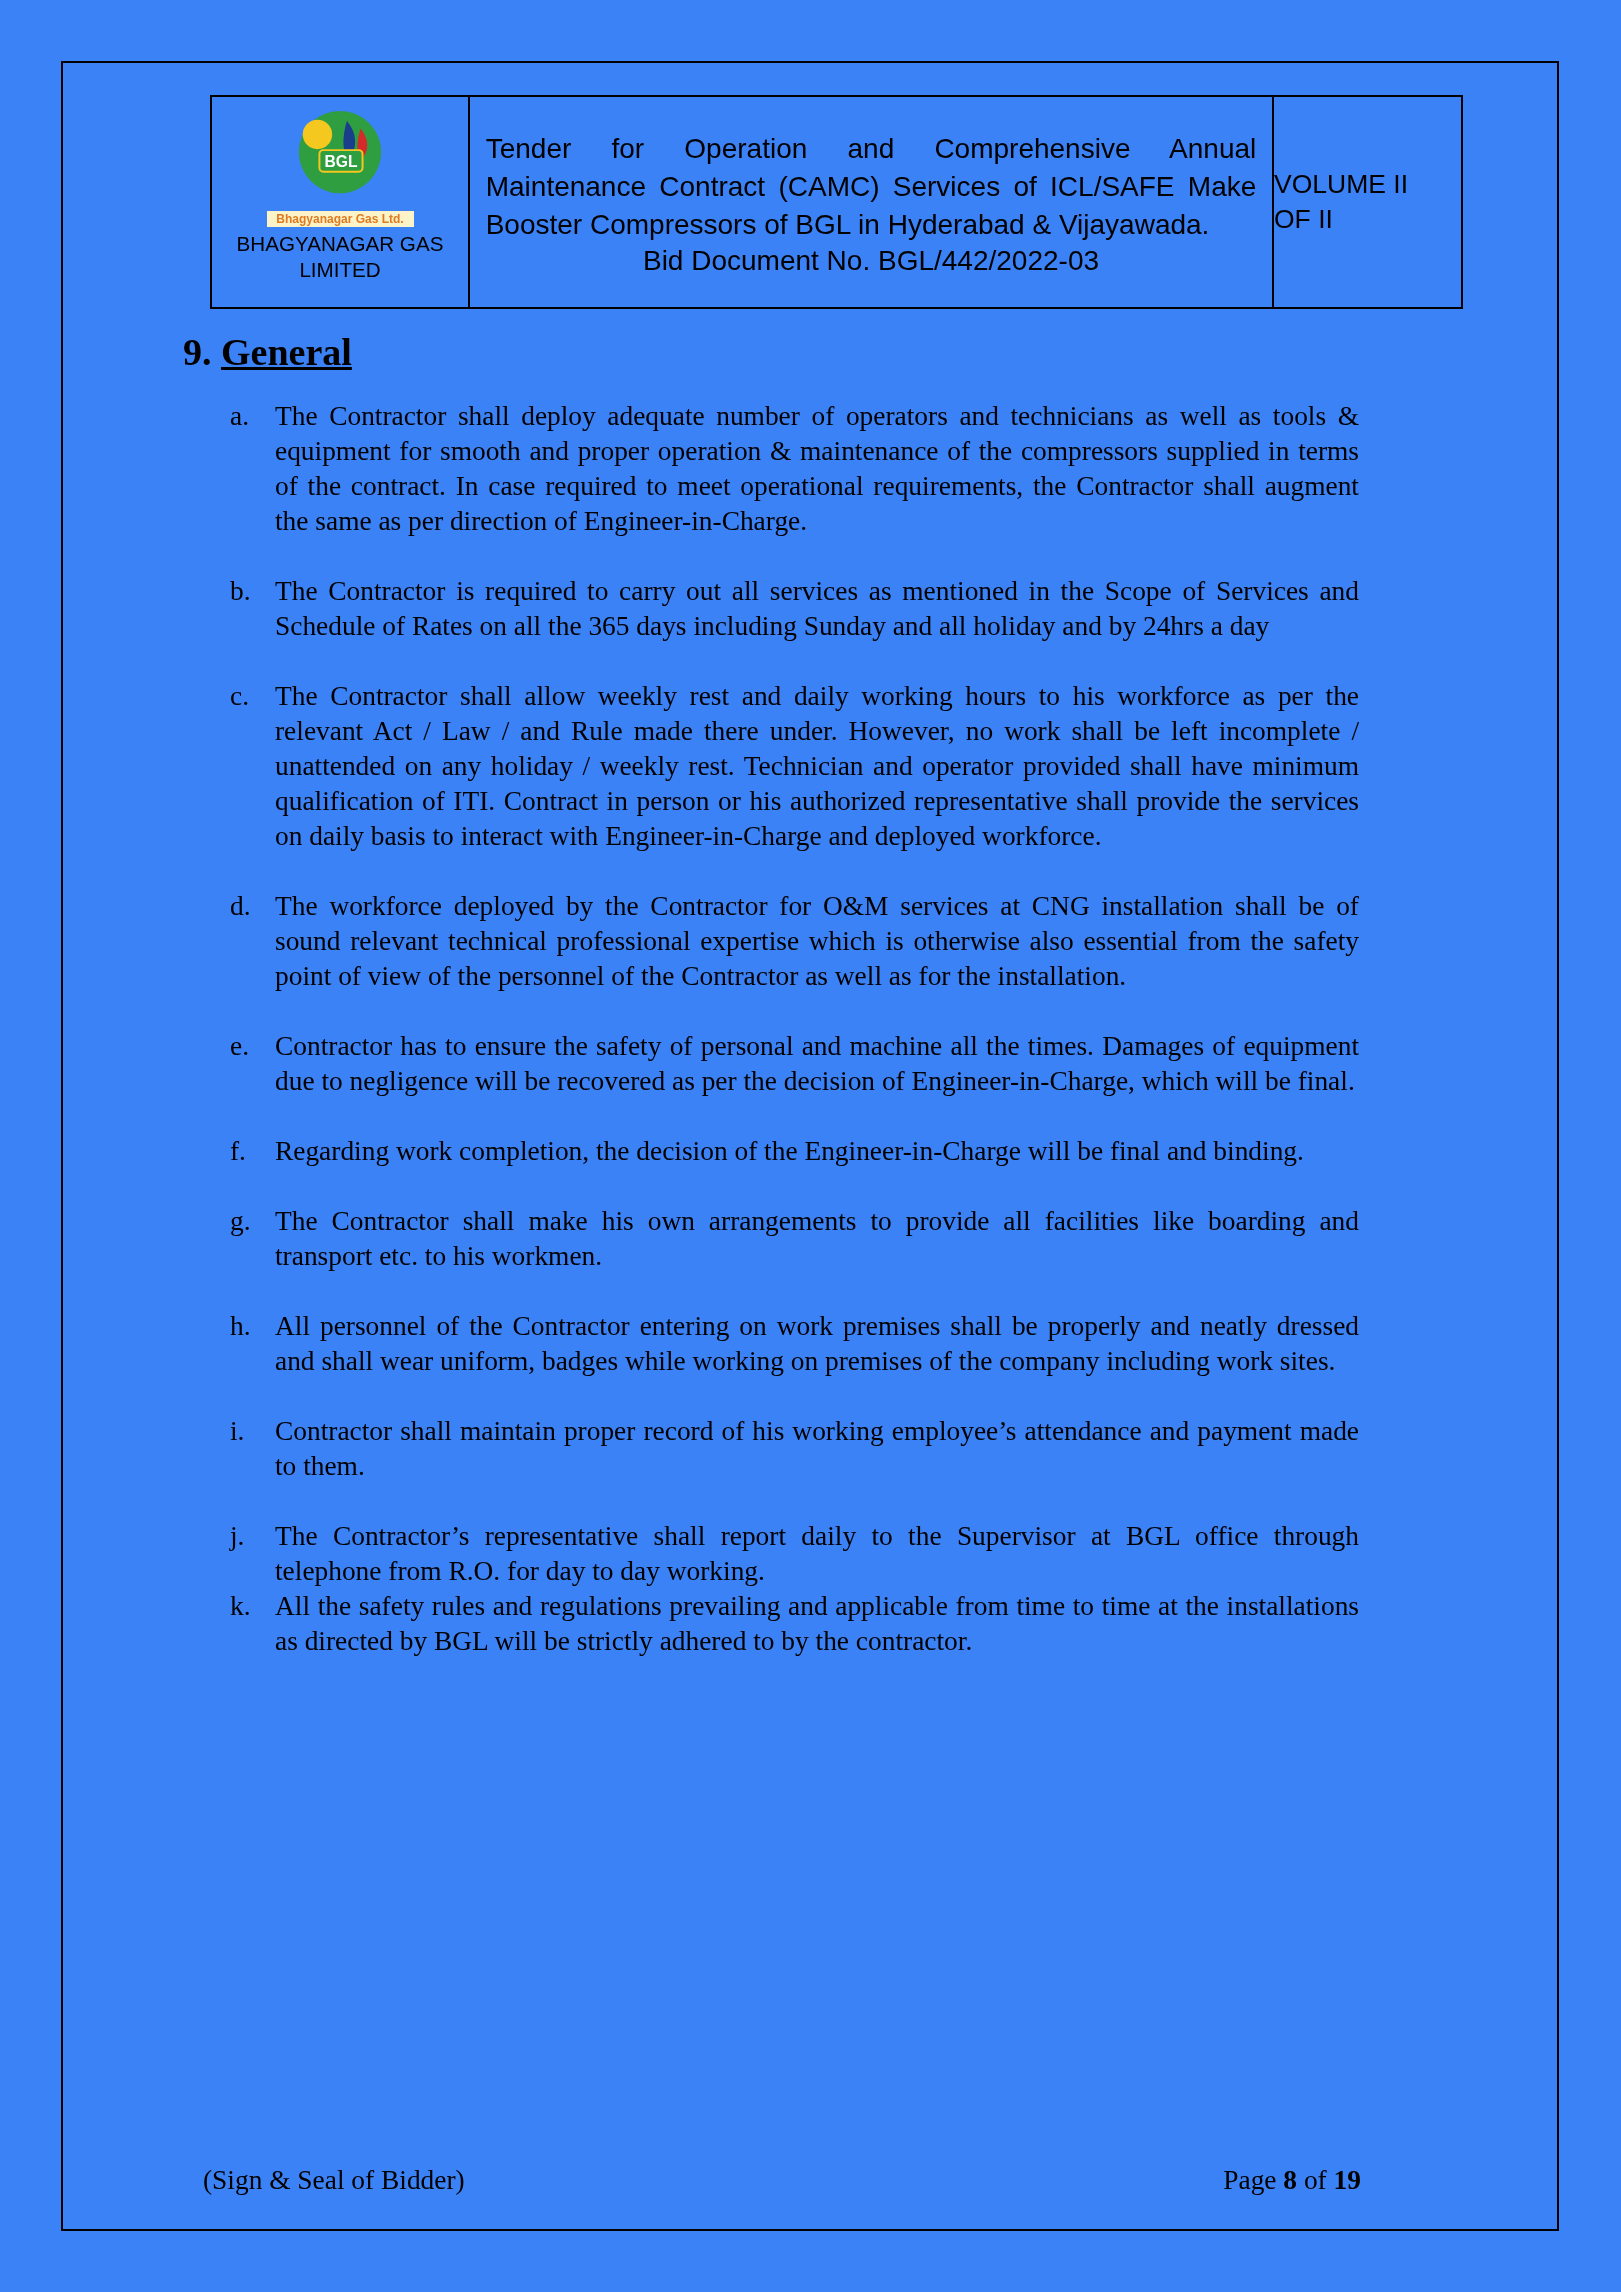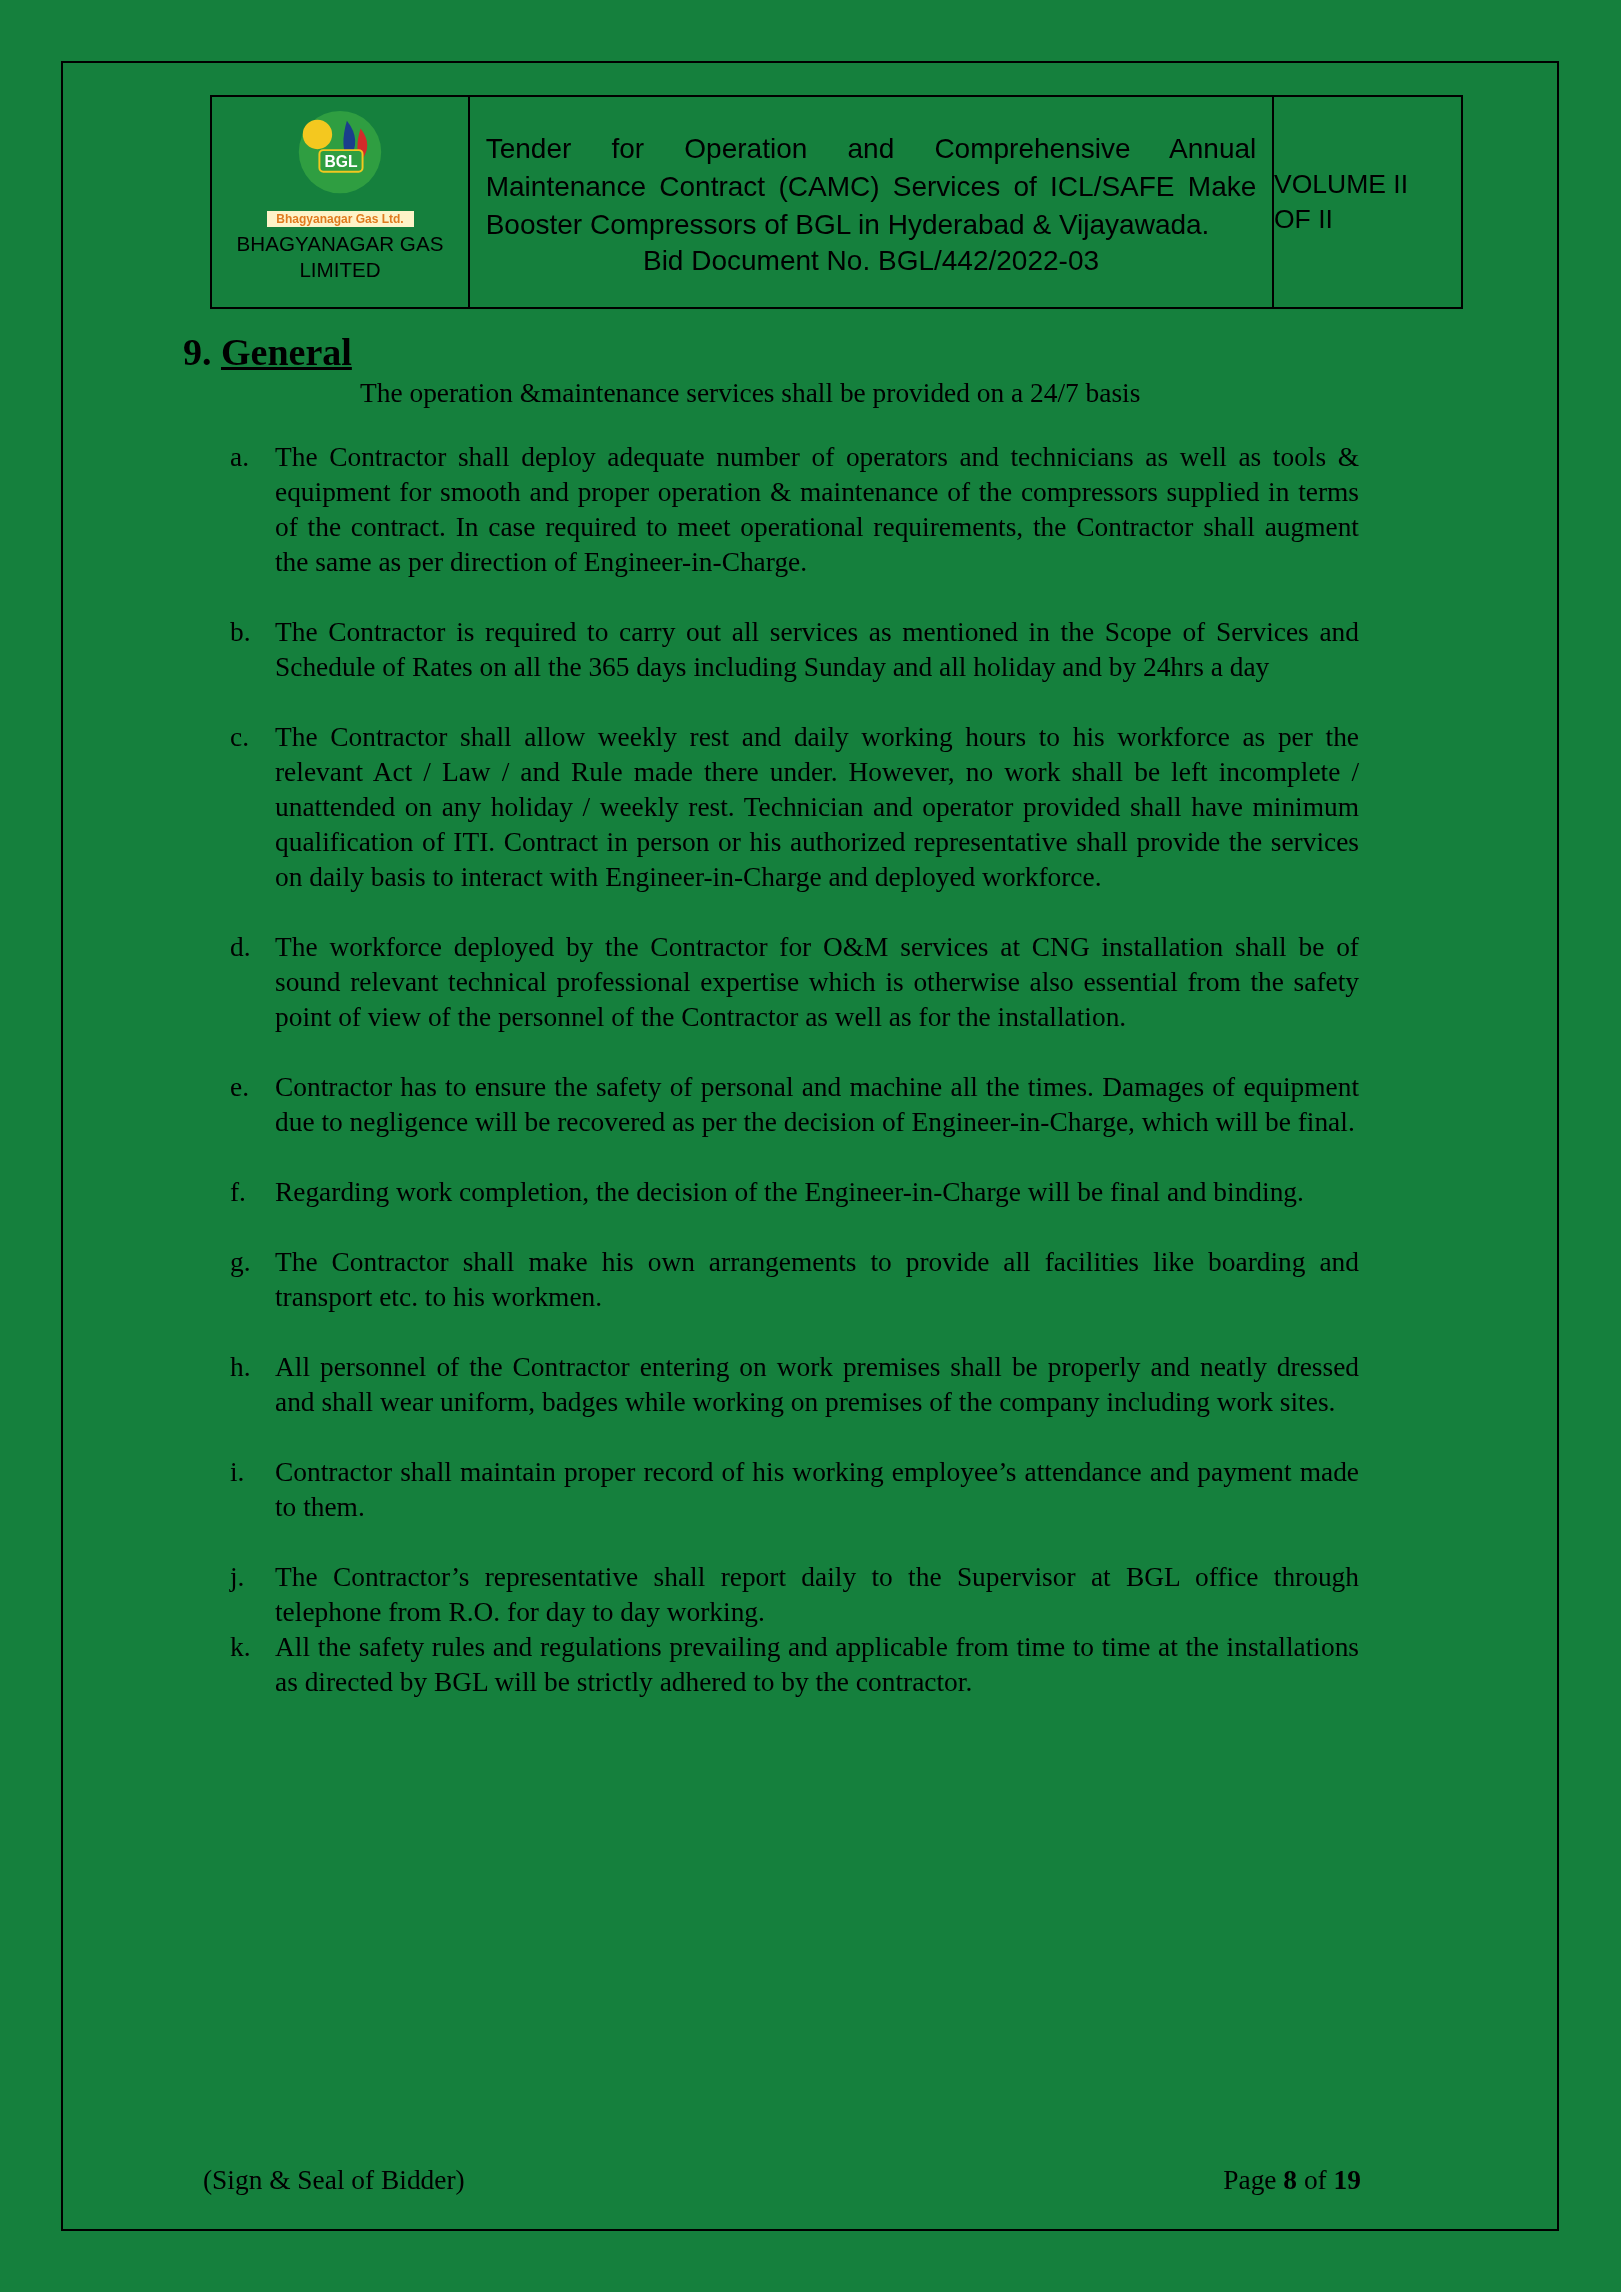--- a/index.html
+++ b/index.html
@@ -1,21 +1,21 @@
 <!DOCTYPE html>
 <html><head>
 <meta charset="utf-8">
 <style>
   * { margin: 0; padding: 0; box-sizing: border-box; }
   html, body { background: #e8e8e8; }
   .page {
     position: relative;
     width: 1621px;
     height: 2293px;
-    background: #15803d;
+    background: #3b82f6;
     font-family: "Liberation Serif", serif;
     color: #000;
   }
   .border-box {
     position: absolute;
     left: 61px; top: 61px;
     width: 1498px; height: 2170px;
     border: 2px solid #000;
   }
 
@@ -134,21 +134,20 @@
         </td>
       </tr>
     </tbody>
       </table>
 
     <div class="content">
       <div class="section-heading">
         <span>9.</span>
         <span class="u">General</span>
       </div>
-      <div class="intro-line">The operation &amp;maintenance services shall be provided on a 24/7 basis</div>
 
       <div class="list">
         <div class="list-item">
           <span class="li-label">a.</span>
           <div class="li-text">The Contractor shall deploy adequate number of operators and technicians as well as tools &amp; equipment for smooth and proper operation &amp; maintenance of the compressors supplied in terms of the contract. In case required to meet operational requirements, the Contractor shall augment the same as per direction of Engineer-in-Charge.</div>
         </div>
         <div class="list-item">
           <span class="li-label">b.</span>
           <div class="li-text">The Contractor is required to carry out all services as mentioned in the Scope of Services and Schedule of Rates on all the 365 days including Sunday and all holiday and by 24hrs a day</div>
         </div>

